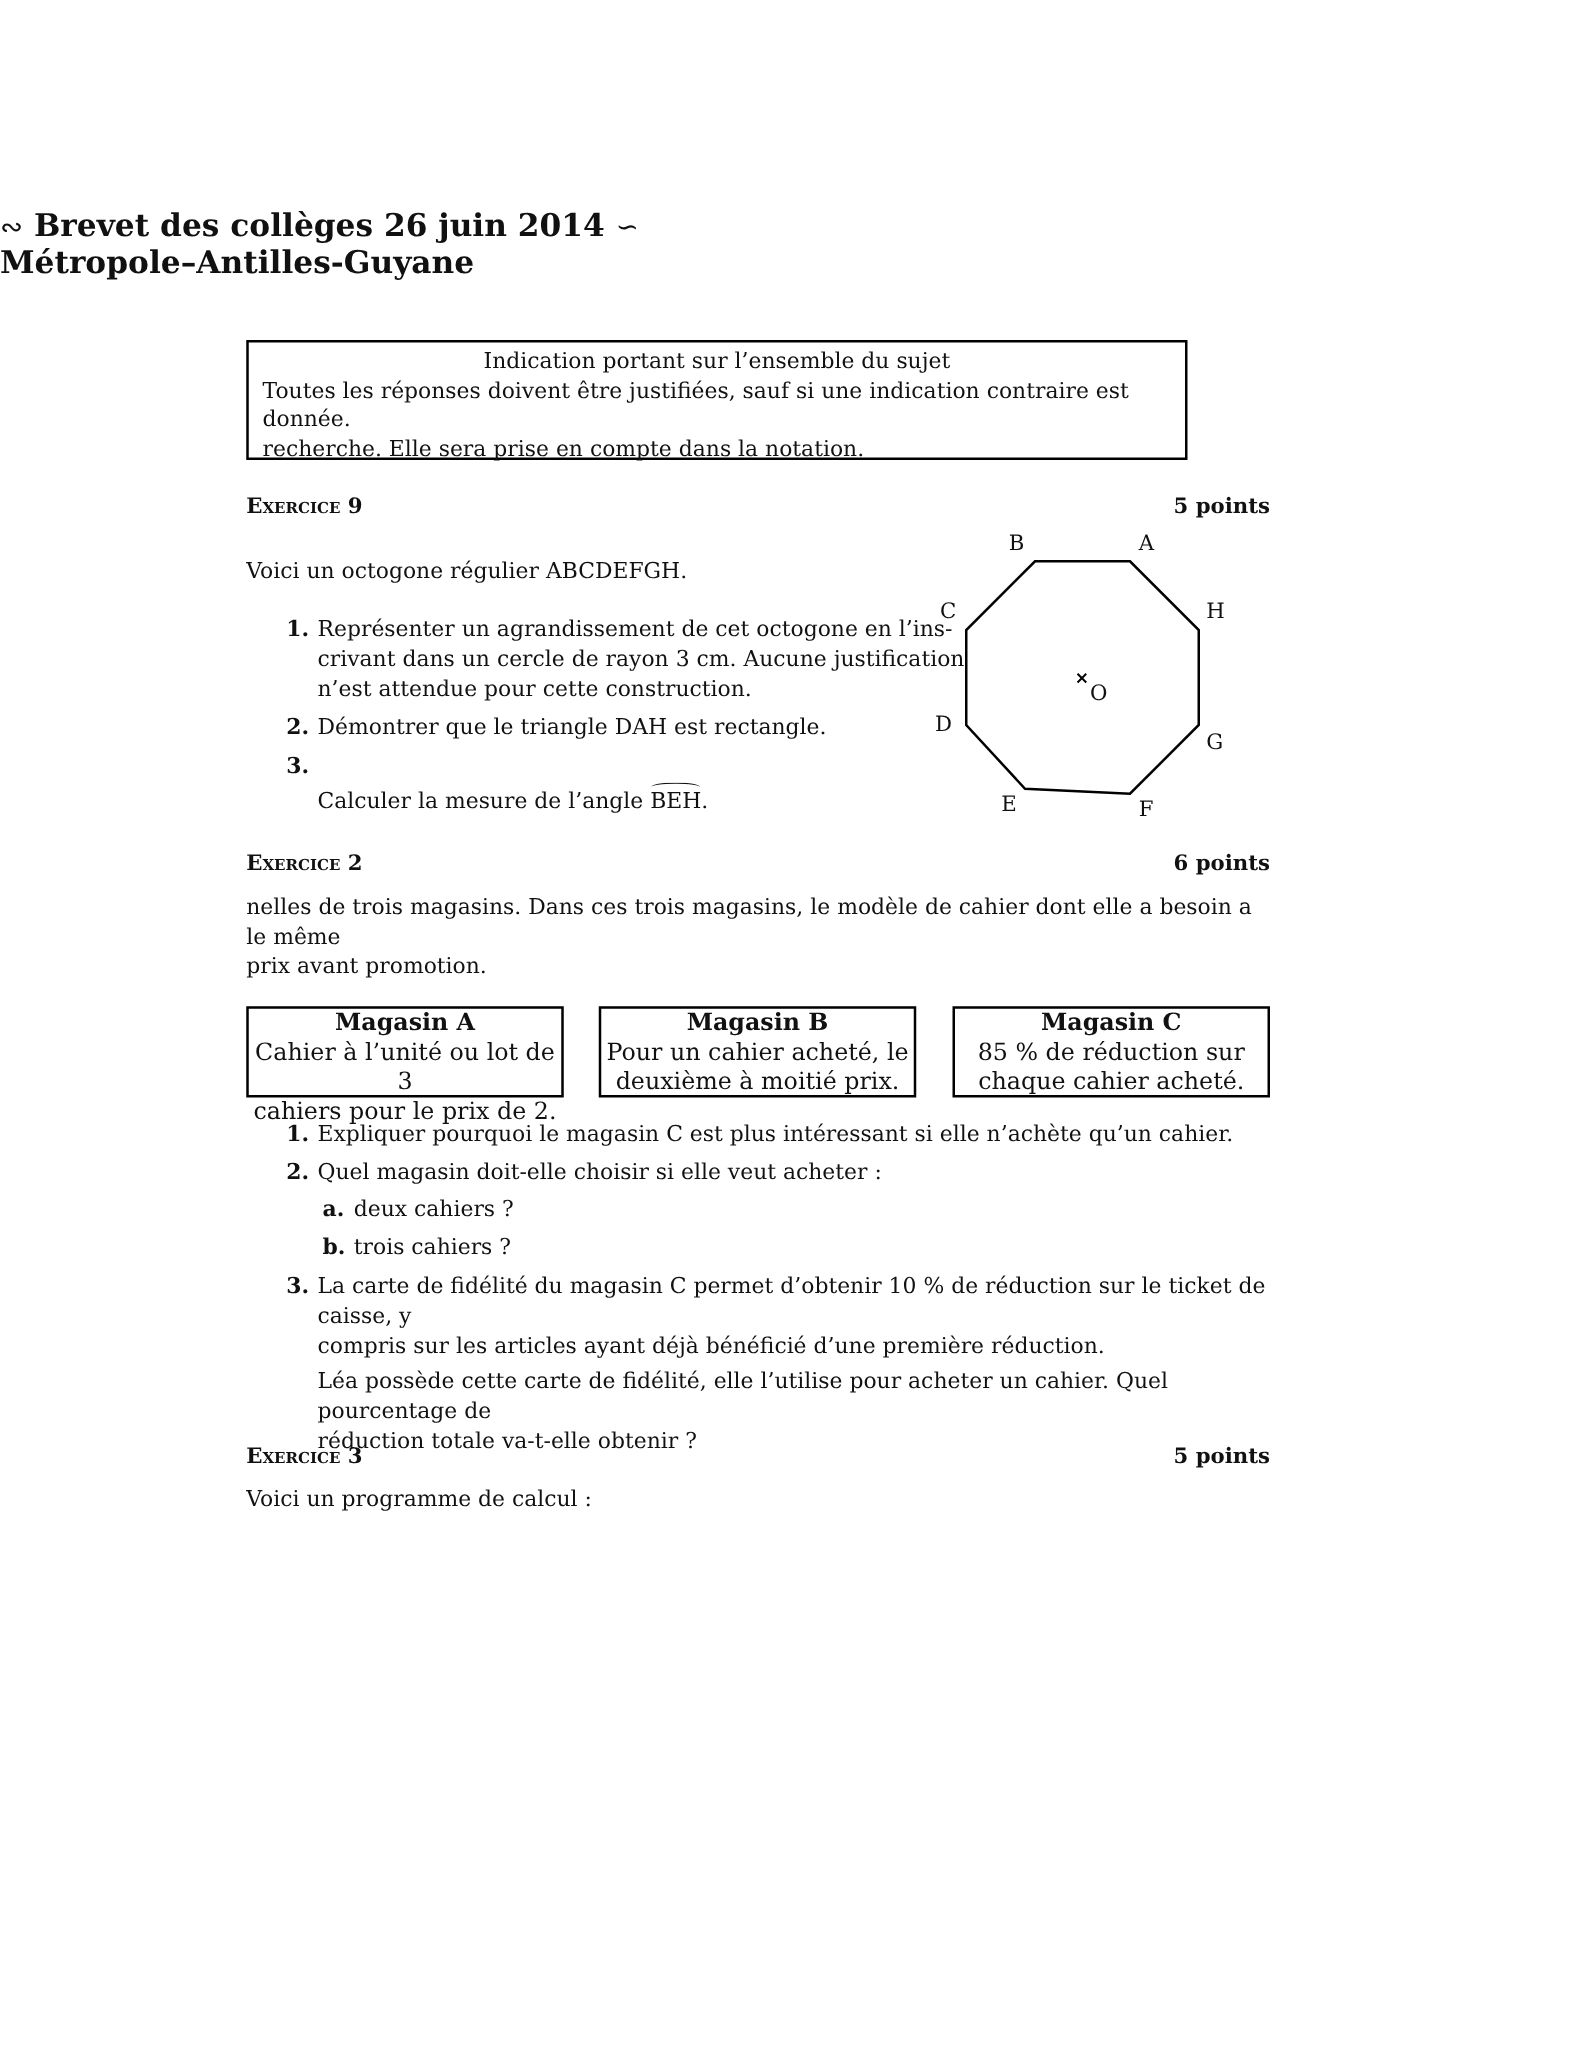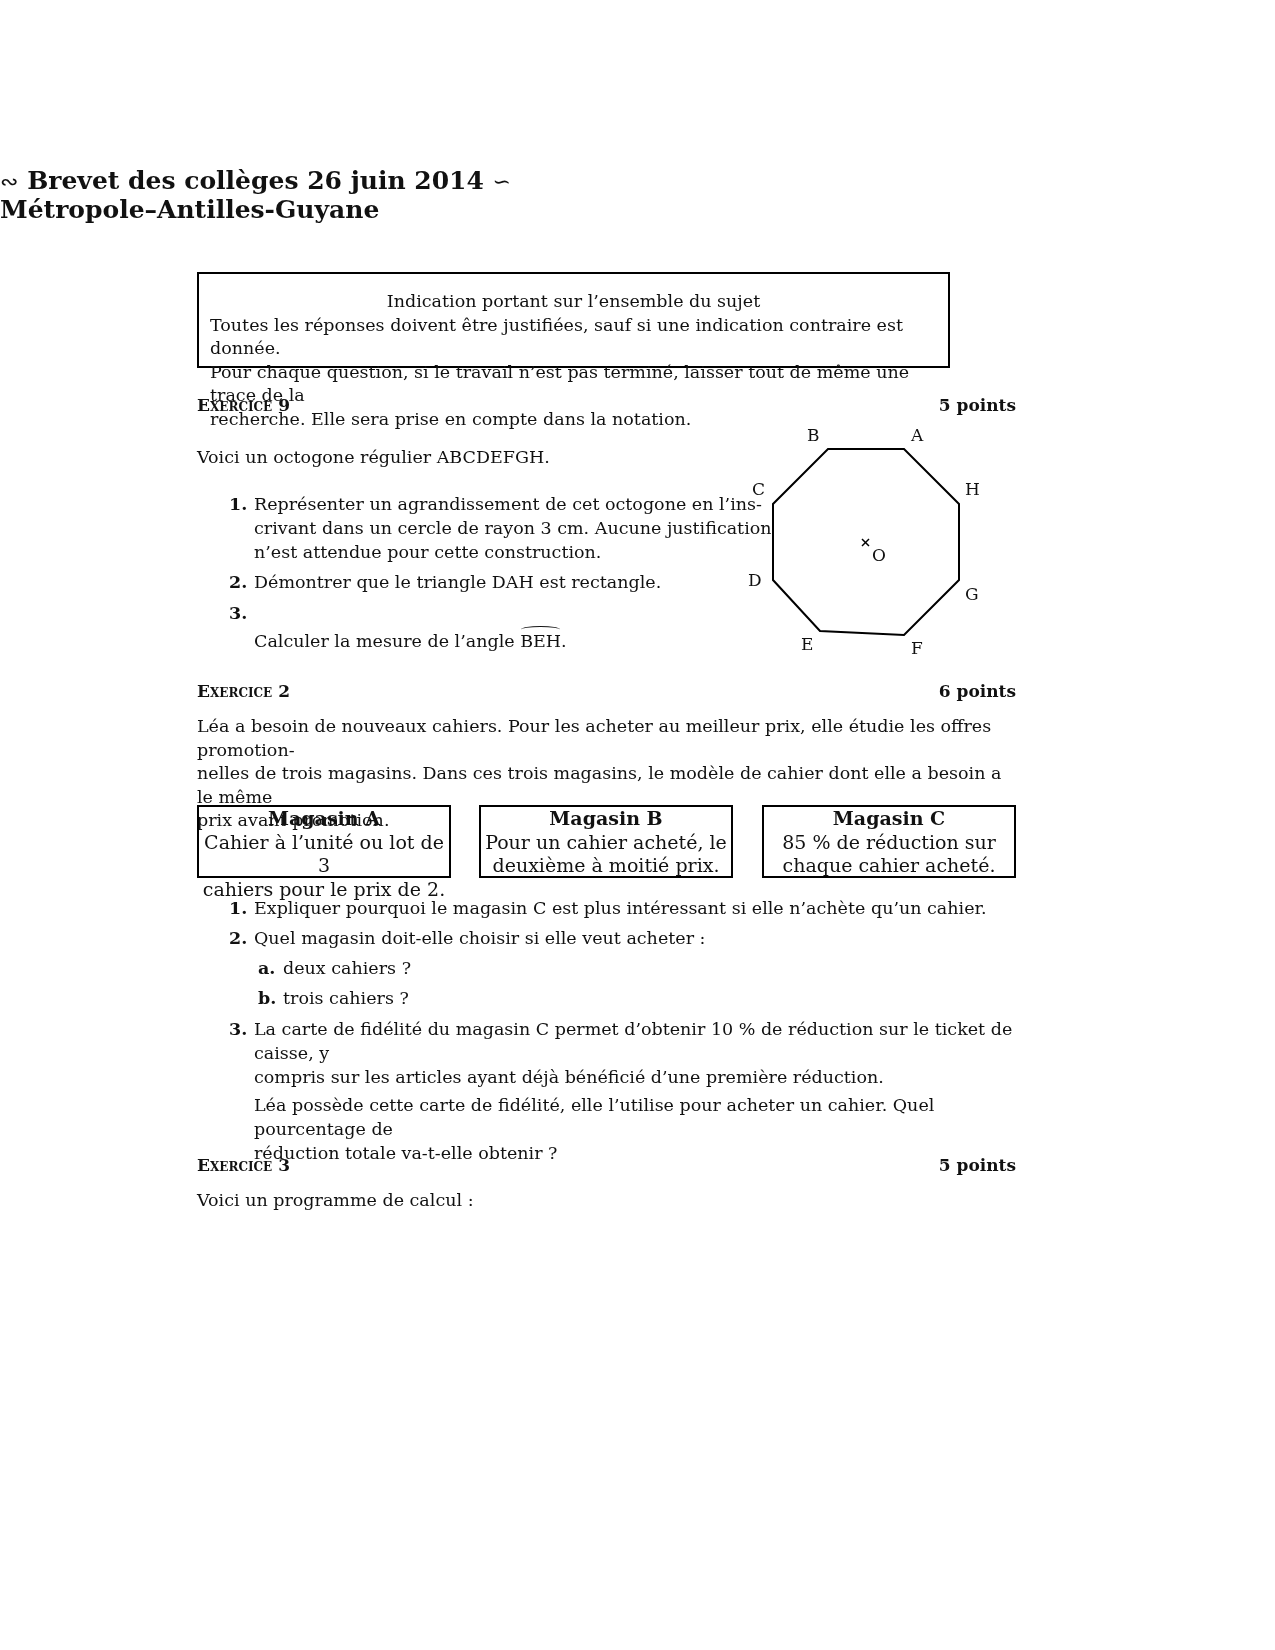--- a/index.html
+++ b/index.html
@@ -2,21 +2,21 @@
 <html><head>
 <meta charset="utf-8">
 <style>
   html, body { margin: 0; padding: 0; background: #ffffff; }
   body { width: 1275px; height: 1650px; position: relative; overflow: hidden;
          font-family: "DejaVu Serif", "Liberation Serif", serif; color: #111; }
   .abs { position: absolute; }
   .title { left: 0; width: 1212px; text-align: left; font-weight: bold; font-size: 25px; line-height: 29px; }
   .ornament { font-weight: normal; font-size: 22px; }
   .ind-box { left: 197px; top: 272px; width: 753px; height: 96px; border: 2px solid #000; box-sizing: border-box;
-             font-size: 17.5px; line-height: 23.5px; padding: 16px 11px; }
+             font-size: 17.5px; line-height: 23.5px; padding: 4px 11px; }
   .ind-box .hd { text-align: center; }
   .ex-head { font-weight: bold; font-size: 17px; font-variant: small-caps; }
   .pts { font-weight: bold; font-size: 17px; text-align: right; width: 200px; }
   .txt { font-size: 17.5px; line-height: 23.5px; }
   .num { font-weight: bold; display: inline-block; width: 24px; }
   .item { position: absolute; font-size: 17.5px; line-height: 24px; }
   .item .num { position: absolute; left: -25px; }
   .shop { top: 805px; height: 73px; width: 254px; border: 2px solid #000; box-sizing: border-box;
           text-align: center; font-size: 19px; line-height: 23.5px; }
   .shop .nm { font-weight: bold; }
@@ -31,21 +31,20 @@
 <div class="abs title" style="top:166px;">
   <span class="ornament">∾</span>
   <span>Brevet des collèges 26 juin 2014</span>
   <span class="ornament">∽</span>
 </div>
 <div class="abs title" style="top:195px;">Métropole–Antilles-Guyane</div>
 
 <div class="abs ind-box">
   <div class="hd">Indication portant sur l’ensemble du sujet</div>
   <div>Toutes les réponses doivent être justifiées, sauf si une indication contraire est donnée.</div>
-  <div>Pour chaque question, si le travail n’est pas terminé, laisser tout de même une trace de la</div>
   <div>recherche. Elle sera prise en compte dans la notation.</div>
 </div>
 
 <div class="abs ex-head" style="left:197px; top:395px;">Exercice 9</div>
 <div class="abs pts" style="left:816px; top:395px;">5 points</div>
 <div class="abs txt" style="left:197px; top:446px;">Voici un octogone régulier ABCDEFGH.</div>
 
 <div class="item" style="left:254px; top:492px;">
   <span class="num">1.</span>
   <div>Représenter un agrandissement de cet octogone en l’ins-</div>
@@ -74,21 +73,20 @@
 <div class="abs lbl" style="left:965px; top:479px;">H</div>
 <div class="abs lbl" style="left:872px; top:545px;">O</div>
 <div class="abs lbl" style="left:748px; top:570px;">D</div>
 <div class="abs lbl" style="left:965px; top:584px;">G</div>
 <div class="abs lbl" style="left:801px; top:634px;">E</div>
 <div class="abs lbl" style="left:911px; top:638px;">F</div>
 
 <div class="abs ex-head" style="left:197px; top:681px;">Exercice 2</div>
 <div class="abs pts" style="left:816px; top:681px;">6 points</div>
 <div class="abs txt" style="left:197px; top:715px; width:820px;">
-  <div>Léa a besoin de nouveaux cahiers. Pour les acheter au meilleur prix, elle étudie les offres promotion-</div>
   <div>nelles de trois magasins. Dans ces trois magasins, le modèle de cahier dont elle a besoin a le même</div>
   <div>prix avant promotion.</div>
 </div>
 
 <div class="abs shop" style="left:197px;">
   <div class="nm">Magasin A</div>
   <div>Cahier à l’unité ou lot de 3</div>
   <div>cahiers pour le prix de 2.</div>
 </div>
 <div class="abs shop" style="left:479px;">

